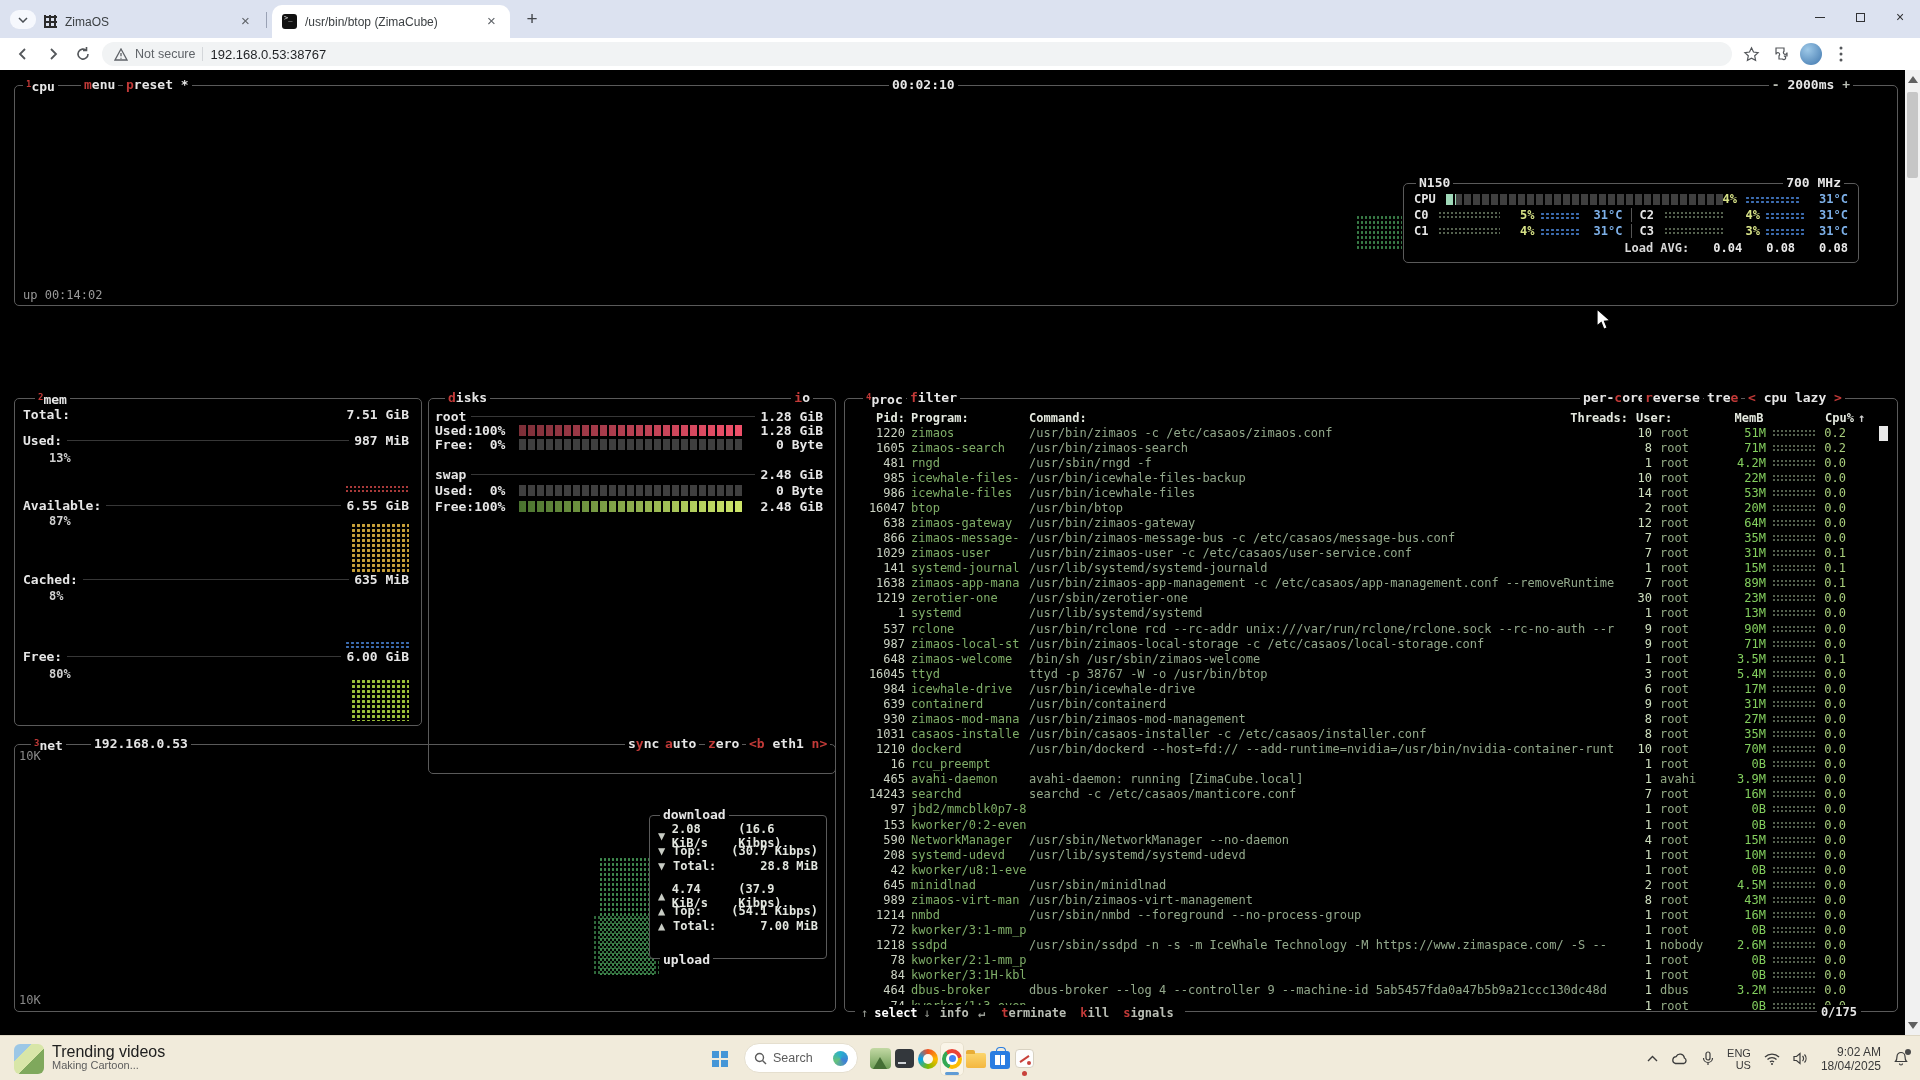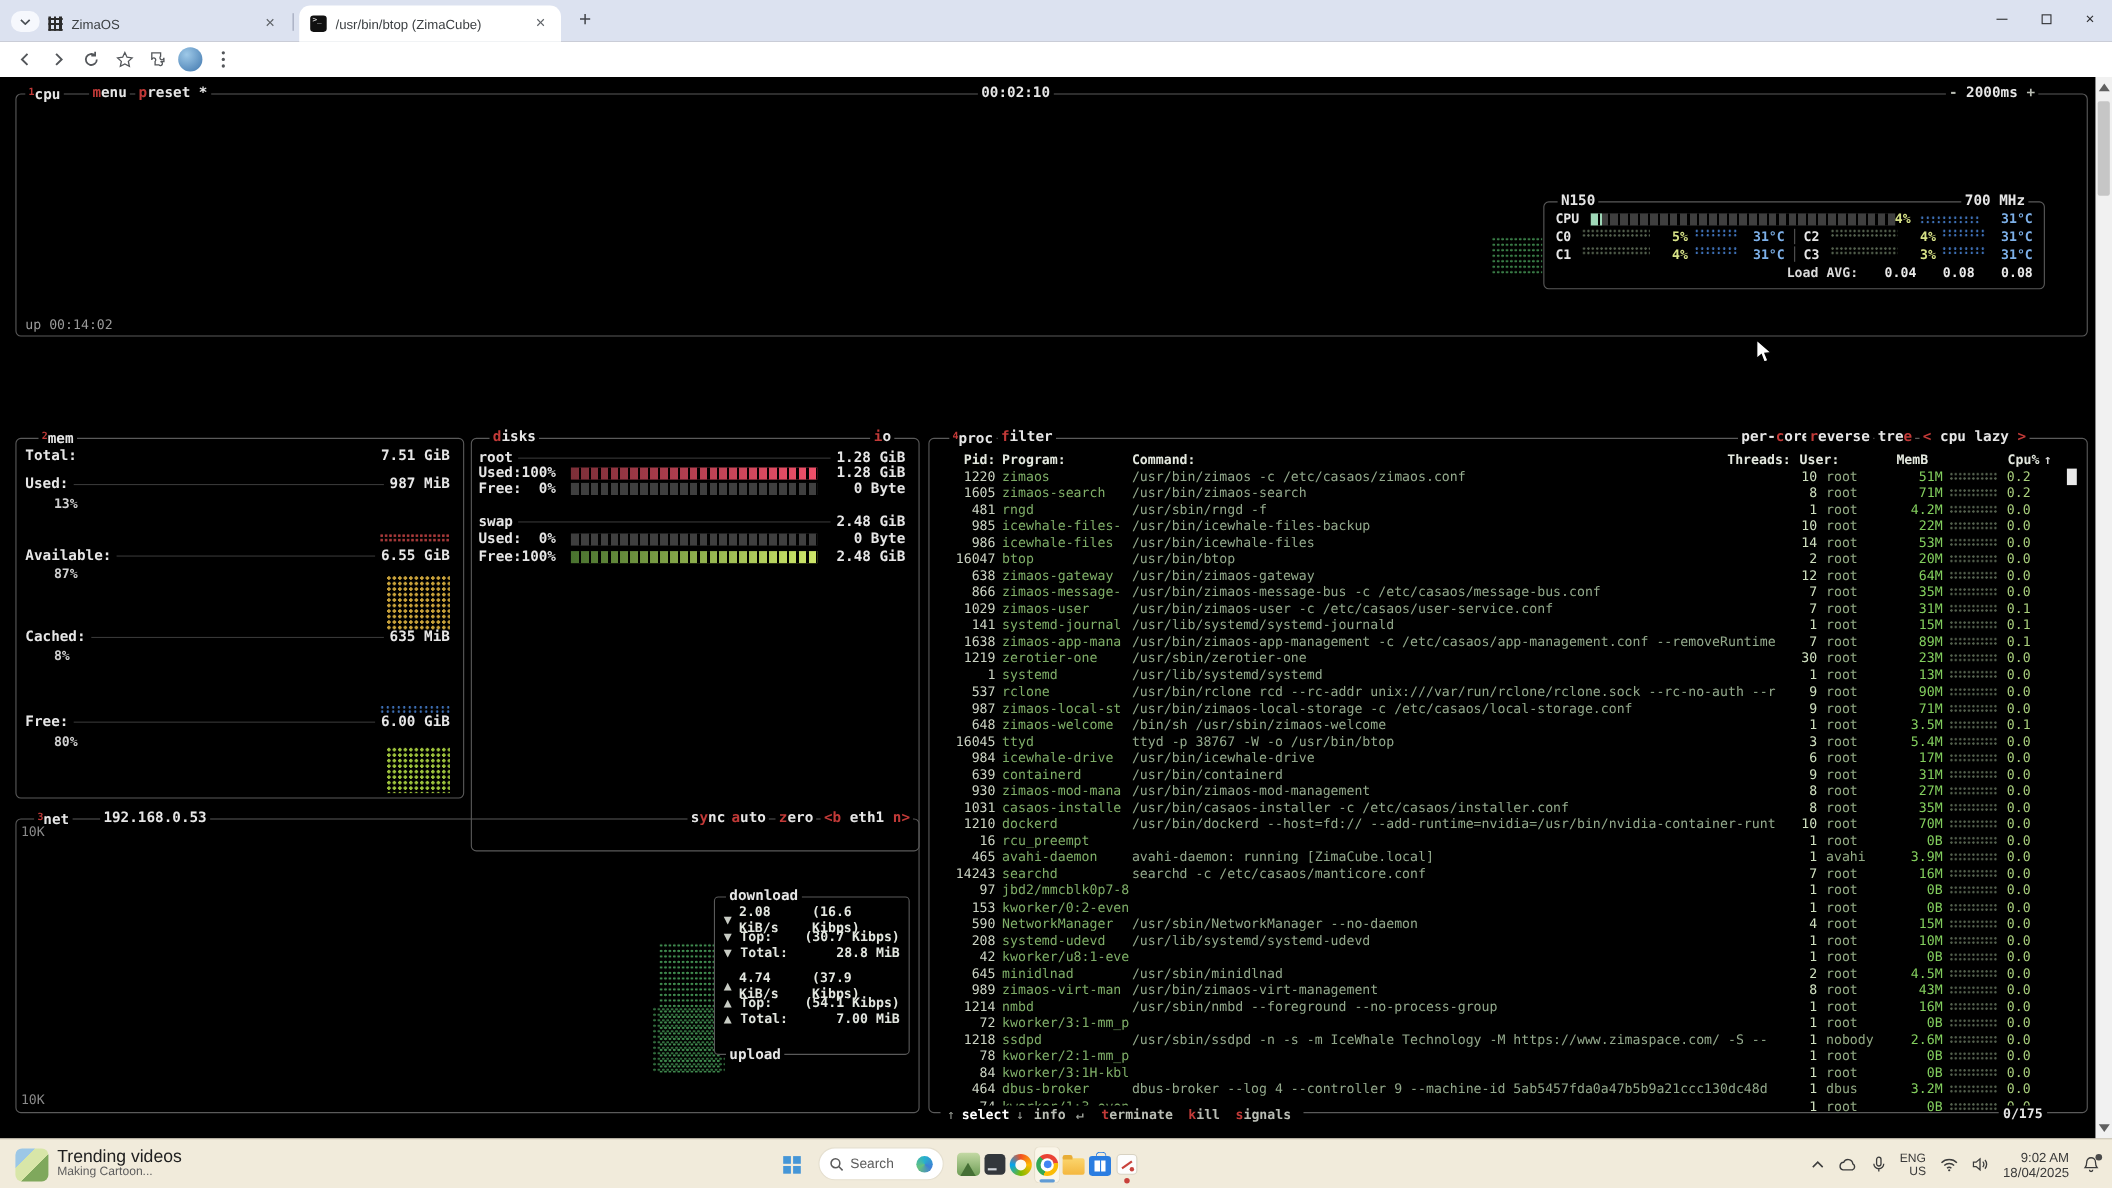--- a/index.html
+++ b/index.html
@@ -69,21 +69,21 @@
 .cpusum{position:absolute;left:1388px;top:97px;width:456px;height:80px;border:1px solid #5a5a5a;border-radius:5px;}
 .cpusum .l-model{left:12px;} .cpusum .l-freq{right:14px;}
 .csrow{position:absolute;left:10px;right:10px;height:14px;display:flex;align-items:center;font-size:12px;font-weight:bold;}
 .cs-total{top:8px;}
 .cs-load{top:57px;justify-content:flex-end;gap:24px;}
 .cs-label{width:32px;color:#e6e6e6;}
 .cs-meter{width:280px;}
 .cs-pct{margin-left:auto;color:#d7e287;}
 .bdots{width:56px;height:7px;margin:0 8px;}
 .cs-temp{width:40px;text-align:right;color:#7db0e8;}
-.corehalf{flex:1;display:flex;min-width:0;}
+.corehalf{flex:1;display:flex;align-items:center;min-width:0;}
 .corehalf.sep{border-left:1px solid #555;padding-left:8px;margin-left:8px;}
 .cl{width:24px;color:#e6e6e6;}
 .cspark{flex:1;height:8px;margin-right:5px;}
 .cpct{width:30px;text-align:right;color:#d7e287;}
 .cdots{width:40px;height:7px;margin:0 5px;}
 .ctemp{width:38px;text-align:right;color:#7db0e8;}
 .load-label{color:#d9d9d9;}
 .load-val{color:#e9e9e9;}
 
 
@@ -118,21 +118,21 @@
 
 #bx-proc{left:844px;top:328px;width:1054px;height:614px;}
 #bx-proc .l-proc{left:18px;} #bx-proc .l-filter{left:62px;}
 #bx-proc .l-percore{left:735px;} #bx-proc .l-reverse{left:797px;} #bx-proc .l-tree{left:859px;} #bx-proc .l-sort{left:900px;text-align:right;}
 .phead{position:absolute;left:0;top:12px;width:100%;height:14px;font-size:12px;font-weight:bold;color:#e3e8de;}
 .phc{position:absolute;white-space:pre;}
 .ph-pid{left:8px;width:52px;text-align:right;}
 .ph-prog{left:66px;} .ph-cmd{left:184px;}
 .ph-thr{left:709px;width:74px;text-align:right;}
 .ph-user{left:791px;}
-.ph-memb{left:879px;width:50px;text-align:left;}
+.ph-memb{left:879px;width:50px;text-align:center;}
 .ph-cpu{left:979px;width:30px;text-align:right;}
 .ph-arrow{left:1013px;color:#d0d0d0;}
 .plist{position:absolute;left:0;top:26px;width:100%;}
 .prow{display:flex;height:15.08px;align-items:center;padding-left:8px;font-size:12px;white-space:pre;}
 .c-pid{width:52px;text-align:right;color:#ccd4c4;}
 .c-prog{width:118px;margin-left:6px;color:#7fae68;overflow:hidden;}
 .c-cmd{width:585px;color:#93a98c;overflow:hidden;}
 .c-thr{width:38px;text-align:right;color:#cfe0c0;}
 .c-user{width:56px;margin-left:8px;color:#93ab85;}
 .c-memb{width:50px;text-align:right;color:#83cf5e;}
@@ -233,20 +233,29 @@
     <div class="navbtn">
       <svg width="16" height="16" viewBox="0 0 16 16">
           <path d="M6 3l5 5-5 5" fill="none" stroke="currentColor" stroke-width="1.8"></path>
         </svg>
     </div>
     <div class="navbtn">
       <svg width="16" height="16" viewBox="0 0 16 16">
           <path d="M13 8a5 5 0 1 1-1.5-3.5M11.5 1v3.5H8" fill="none" stroke="currentColor" stroke-width="1.6"></path>
         </svg>
     </div>
+    <div class="addressbar">
+      <svg width="14" height="13" viewBox="0 0 14 13">
+          <path d="M7 1L13 12H1z" fill="none" stroke="#5f6368" stroke-width="1.3"></path>
+          <path d="M7 5v3.2M7 9.8v1" stroke="#5f6368" stroke-width="1.3"></path>
+        </svg>
+      <span>Not secure</span>
+      <span class="ab-sep"></span>
+      <span class="ab-url">192.168.0.53:38767</span>
+    </div>
     <div class="tool-ic">
       <svg width="17" height="17" viewBox="0 0 17 17">
           <path d="M8.5 1.8l2 4.2 4.6.6-3.4 3.2.9 4.5-4.1-2.2-4.1 2.2.9-4.5L1.9 6.6l4.6-.6z" fill="none" stroke="currentColor" stroke-width="1.2"></path>
         </svg>
     </div>
     <div class="tool-ic">
       <svg width="17" height="17" viewBox="0 0 17 17">
           <path d="M6 2h5v3.2a1.8 1.8 0 1 0 3 1.3V10h-3.2a1.8 1.8 0 1 1-1.3 3H6v-3.2a1.8 1.8 0 1 0-3-1.3V2z" fill="none" stroke="currentColor" stroke-width="1.2"></path>
         </svg>
     </div>

